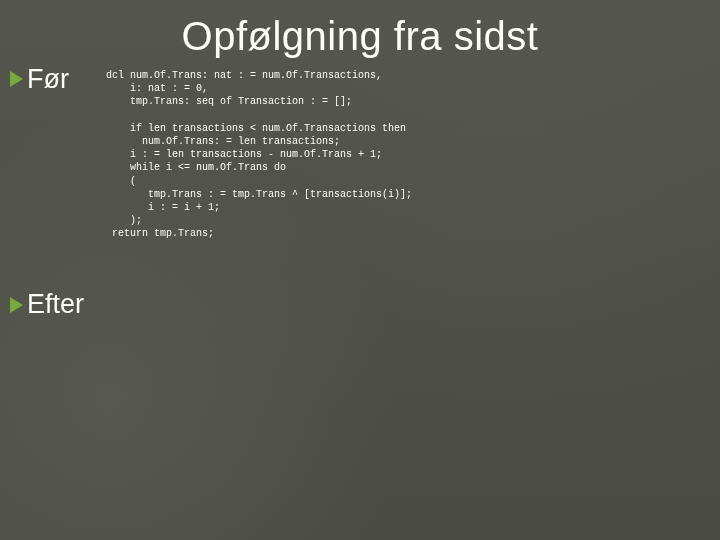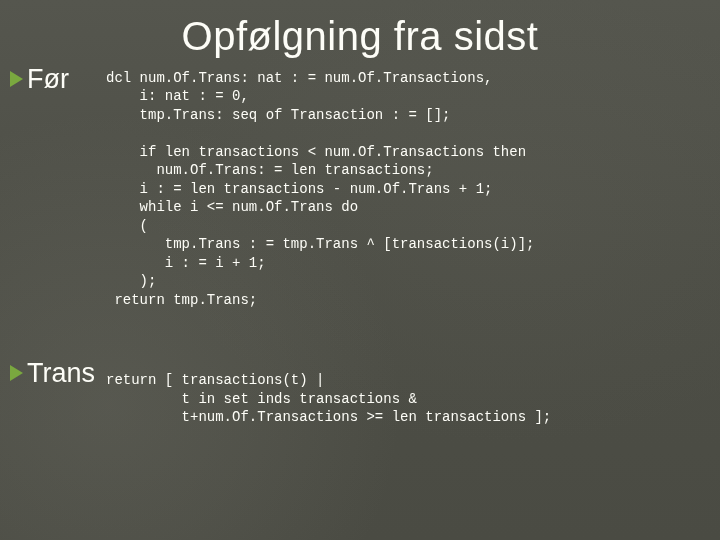--- a/index.html
+++ b/index.html
@@ -47,21 +47,21 @@
     width: 0;
     height: 0;
     border-top: 8px solid transparent;
     border-bottom: 8px solid transparent;
     border-left: 13px solid #7aa83f;
     margin-right: 4px;
     flex-shrink: 0;
   }
   .code {
     font-family: "Courier New", Courier, monospace;
-    font-size: 14px;
+    font-size: 10px;
     line-height: 1.32;
     white-space: pre;
     color: #fdfdf7;
     margin-top: 6px;
   }
   .gap1 { height: 48px; }
 </style>
 </head>
 <body>
 
@@ -85,18 +85,15 @@
        i : = i + 1;
     );
  return tmp.Trans;</div>
 </div>
 
 <div class="gap1"></div>
 
 <div class="section">
   <div class="label">
     <span class="arrow"></span>
-    <span>Trans</span>
+    <span>Efter</span>
   </div>
-  <div class="code" style="margin-top:14px">return [ transactions(t) |
-         t in set inds transactions &amp;
-         t+num.Of.Transactions &gt;= len transactions ];</div>
 </div>
 
 </body></html>

